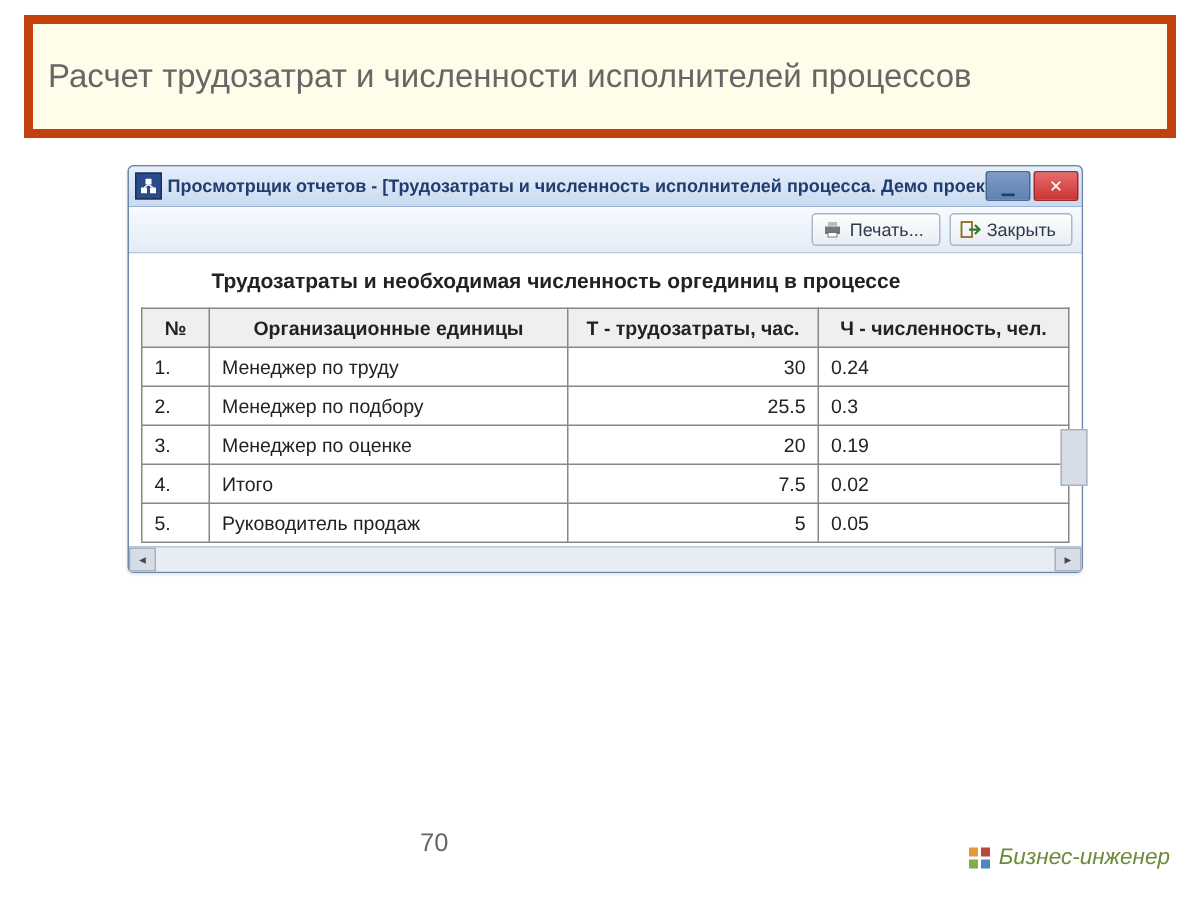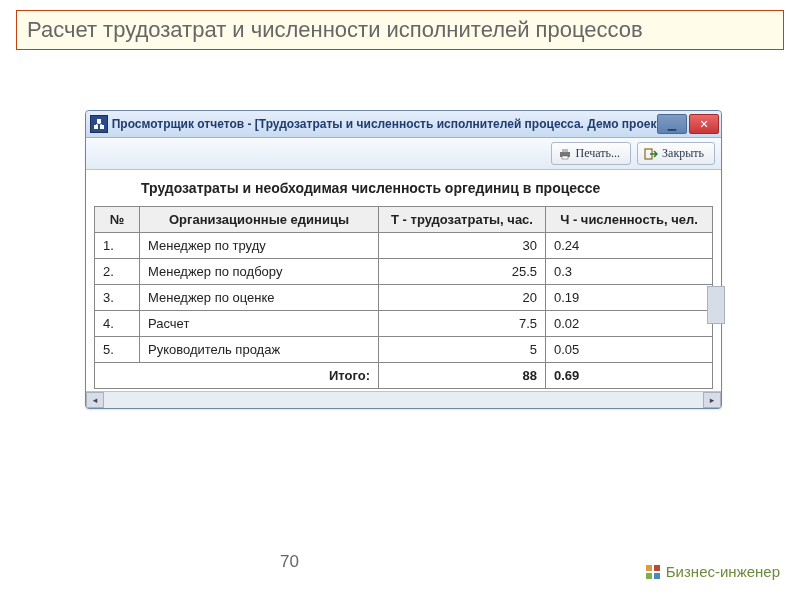--- a/index.html
+++ b/index.html
@@ -8,22 +8,22 @@
     font-family: Arial, Helvetica, sans-serif;
     background: #ffffff;
     width: 800px;
     height: 600px;
     position: relative;
     overflow: hidden;
   }
   .slide-title {
     margin: 10px 16px 0 16px;
     background: #fffde9;
-    border: 1px solid #c2410c;
-    padding: 6px 10px;
+    border: 6px solid #c2410c;
+    padding: 22px 10px;
     font-size: 22px;
     color: #666;
     font-weight: 400;
   }
   .window {
     position: absolute;
     left: 85px;
     top: 110px;
     width: 635px;
     border: 1px solid #6c87a7;
@@ -90,21 +90,20 @@
     background: linear-gradient(#fdfdfd,#e8edf3);
     border: 1px solid #aab8c9;
     border-radius: 3px;
     padding: 3px 10px 3px 6px;
     font-size: 12px;
     color: #2b3a4d;
     display: flex;
     align-items: center;
     gap: 4px;
     cursor: default;
-    font-family: Liberation Serif, serif;
   }
   .tbtn.highlight {
     background: linear-gradient(#fff6c6,#ffe680);
     border-color: #d4b93a;
   }
   .tbtn .ico {
     width: 14px;
     height: 14px;
     display: inline-flex;
     align-items: center;
@@ -178,20 +177,21 @@
     bottom: 28px;
     font-size: 17px;
     color: #666;
   }
   .footer-brand {
     position: absolute;
     right: 20px;
     bottom: 20px;
     font-size: 15px;
     color: #6b8b3a;
+    font-style: italic;
     display: flex;
     align-items: center;
     gap: 6px;
   }
   .brand-icon {
     display: inline-grid;
     grid-template-columns: 6px 6px;
     grid-template-rows: 6px 6px;
     gap: 2px;
   }
@@ -270,34 +270,29 @@
           <td class="val2">0.3</td>
         </tr>
         <tr>
           <td class="num">3.</td>
           <td>Менеджер по оценке</td>
           <td class="val">20</td>
           <td class="val2">0.19</td>
         </tr>
         <tr>
           <td class="num">4.</td>
-          <td>Расчет</td>
+          <td>Итого</td>
           <td class="val">7.5</td>
           <td class="val2">0.02</td>
         </tr>
         <tr>
           <td class="num">5.</td>
           <td>Руководитель продаж</td>
           <td class="val">5</td>
           <td class="val2">0.05</td>
-        </tr>
-        <tr class="total">
-          <td class="rlabel" colspan="2">Итого:</td>
-          <td class="val">88</td>
-          <td class="val2">0.69</td>
         </tr>
       </tbody>
     </table>
   </div>
 
   <div class="scroll-bottom">
     <div class="sb-btn">◂</div>
     <div class="sb-track"></div>
     <div class="sb-btn">▸</div>
   </div>

